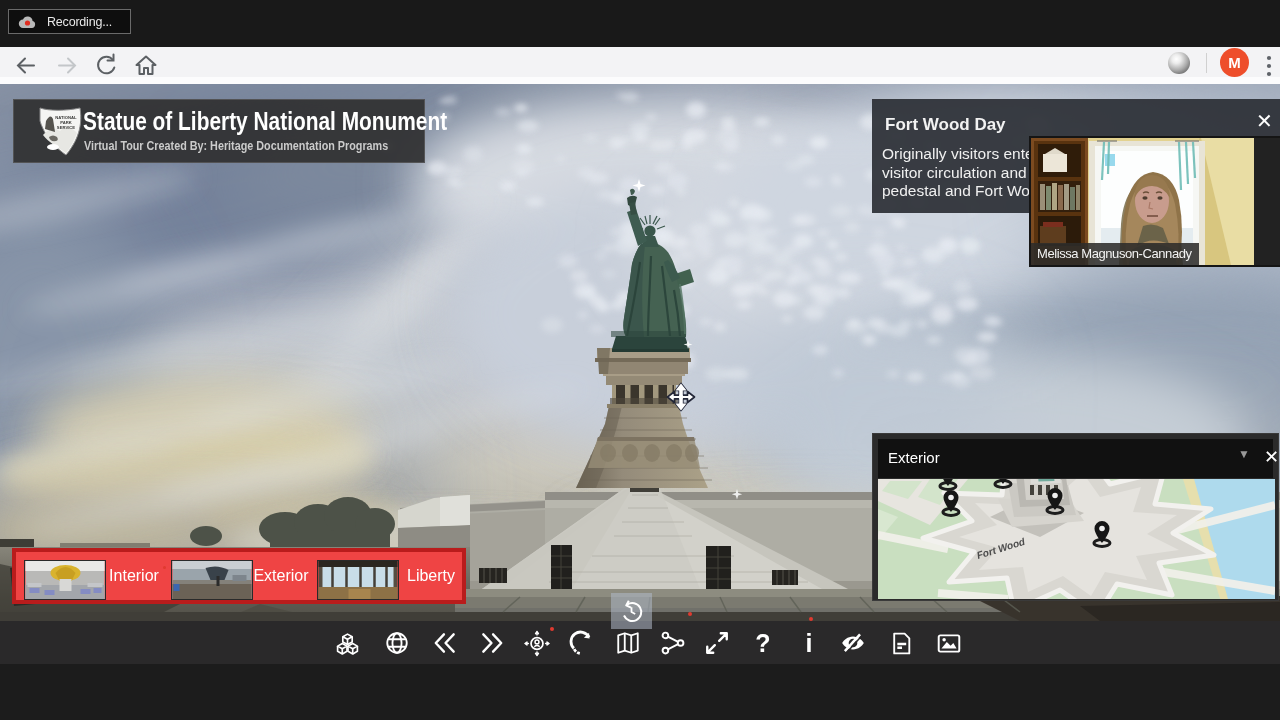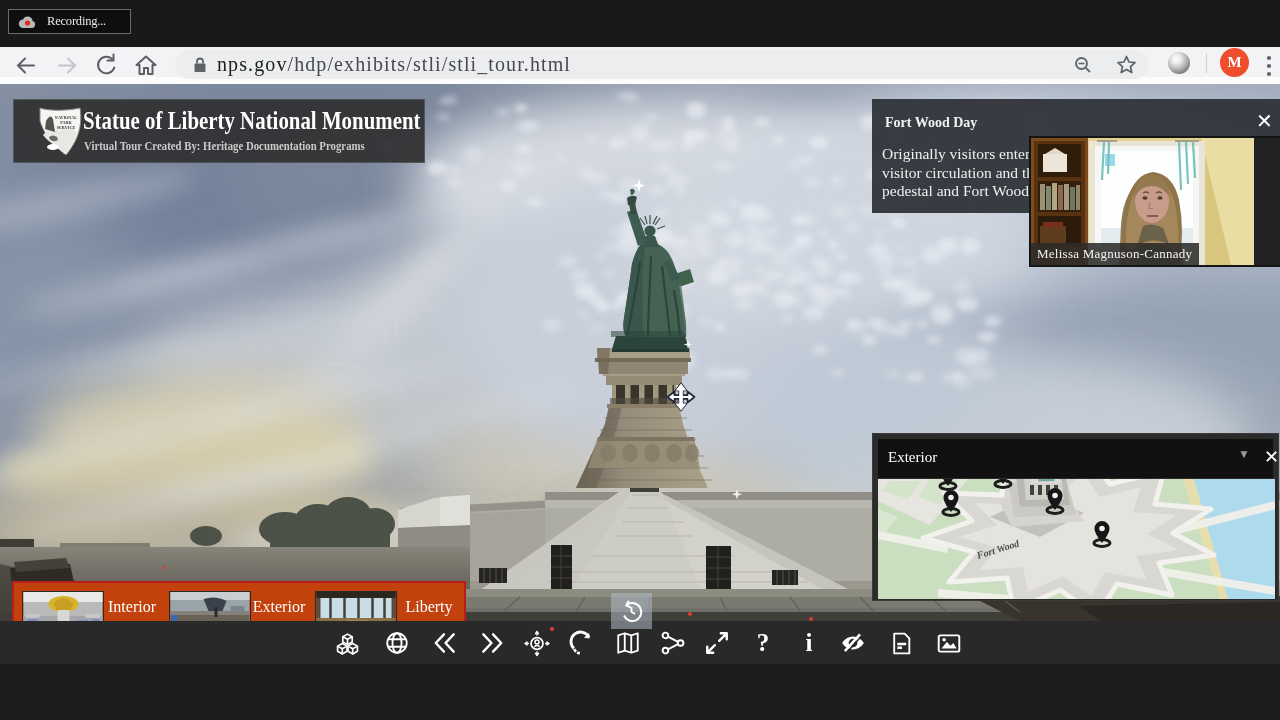--- a/index.html
+++ b/index.html
@@ -1,18 +1,18 @@
 <!DOCTYPE html>
 <html><head>
 <meta charset="utf-8">
 <style>
   html,body{margin:0;padding:0;width:1280px;height:720px;overflow:hidden;background:#1c1c1c;
     font-family:"Liberation Sans",sans-serif;}
   .abs{position:absolute;}
-  #stage{position:relative;width:1280px;height:720px;font-family:Liberation Serif, serif;}
+  #stage{position:relative;width:1280px;height:720px;}
   
   #topbar{left:0;top:0;width:1280px;height:47px;background:#191919;}
   #recchip{left:8px;top:9px;width:121px;height:23px;background:#0e0e0e;border:1px solid #6a6a6a;
     display:flex;align-items:center;}
   #recchip span{color:#e8e8e8;font-size:12.5px;margin-left:10px;letter-spacing:-0.2px;}
   
   #toolbar{left:0;top:47px;width:1280px;height:37px;background:#f3f3f5;}
   #toolbar .white{position:absolute;left:0;top:30px;width:1280px;height:7px;background:#fcfcfd;}
   .navic{position:absolute;top:0;}
   #omni{position:absolute;left:175px;top:3px;width:974px;height:29px;background:#ebedee;border-radius:15px;}
@@ -26,29 +26,29 @@
   
   #scene{left:0;top:84px;width:1280px;height:580px;}
   
   #titlebox{left:13px;top:99px;width:412px;height:64px;background:rgba(48,48,50,0.93);
     border:1px solid rgba(120,120,120,0.45);box-sizing:border-box;}
   #titlebox h1{position:absolute;left:69px;top:7px;margin:0;font-size:25px;color:#fff;
     white-space:nowrap;transform:scaleX(0.835);transform-origin:left;}
   #titlebox h2{position:absolute;left:70px;top:38px;margin:0;font-size:13px;color:#cbcbcb;
     font-weight:bold;white-space:nowrap;transform:scaleX(0.83);transform-origin:left;}
   #fortwood{left:872px;top:99px;width:408px;height:114px;background:rgba(44,47,54,0.93);}
-  #fortwood .t{position:absolute;left:13px;top:16px;font-size:14px;font-weight:bold;color:#f2f2f2;}
+  #fortwood .t{position:absolute;left:13px;top:16px;font-size:17px;font-weight:bold;color:#f2f2f2;}
   #fortwood .x{position:absolute;left:384px;top:10px;font-size:20px;color:#fff;}
   #fortwood .body{position:absolute;left:10px;top:46px;width:392px;font-size:15.5px;line-height:18.5px;
     color:#f0f0f0;white-space:nowrap;overflow:hidden;}
   #fwscroll{left:1266px;top:146px;width:12px;height:60px;background:#f1f1f1;}
   
   #webcam{left:1029px;top:136px;width:269px;height:131px;background:#222;border:2px solid #151515;box-sizing:border-box;}
   
-  #navbar{left:12px;top:548px;width:454px;height:56px;background:#c2410c;border:2px solid #b91c1c;box-sizing:border-box;margin-top:33px;}
+  #navbar{left:12px;top:548px;width:454px;height:56px;background:#ef4444;border:4px solid #b91c1c;box-sizing:border-box;}
   .navthumb{position:absolute;top:8px;width:80px;height:38px;border:1px solid #2a2a2a;}
   .navlabel{position:absolute;top:15px;font-size:16px;color:#fff;transform:translateX(-50%);}
   
   #mappanel{left:872px;top:433px;width:407px;height:168px;background:#2b2b2b;border:1px solid #3a3a3a;box-sizing:border-box;}
   #maphead{position:absolute;left:5px;top:5px;width:395px;height:39px;background:#111;}
   #maphead .t{position:absolute;left:10px;top:10px;font-size:15px;color:#fff;}
   #maphead .caret{position:absolute;left:360px;top:8px;color:#999;font-size:12px;}
   #maphead .x{position:absolute;left:386px;top:7px;color:#fff;font-size:18px;}
   #mapbody{position:absolute;left:5px;top:45px;width:397px;height:120px;overflow:hidden;background:#cfe2c5;}
   
@@ -633,35 +633,20 @@
     </svg>
     <svg class="navic" style="left:94px" width="24" height="37" viewBox="0 0 24 37">
       <g stroke="#5c6064" stroke-width="2" fill="none" stroke-linecap="round">
         <path d="M19 13 A8.3 8.3 0 1 0 20.3 20.5"></path>
         <path d="M19.5 7.5 L19.5 13.5 L13.5 13.5" stroke-width="2"></path>
       </g>
     </svg>
     <svg class="navic" style="left:133px" width="26" height="37" viewBox="0 0 26 37">
       <path d="M13 9.5 L3.5 18 H6.5 V27 H11 V21 H15 V27 H19.5 V18 H22.5 Z" fill="none" stroke="#5c6064" stroke-width="2" stroke-linejoin="round"></path>
     </svg>
-    <div id="omni">
-      <svg style="position:absolute;left:18px;top:7px" width="14" height="16" viewBox="0 0 14 16">
-        <rect x="1.5" y="6.5" width="11" height="8.5" rx="1" fill="#5f6368"></rect>
-        <path d="M4 6.5 V4.5 A3 3 0 0 1 10 4.5 V6.5" fill="none" stroke="#5f6368" stroke-width="1.8"></path>
-      </svg>
-      <div class="url">nps.gov<span class="gray">/hdp/exhibits/stli/stli_tour.html</span></div>
-      <svg style="position:absolute;left:898px;top:5px" width="20" height="20" viewBox="0 0 20 20">
-        <circle cx="8.5" cy="8.5" r="5.5" fill="none" stroke="#5f6368" stroke-width="1.8"></circle>
-        <path d="M12.8 12.8 L17 17" stroke="#5f6368" stroke-width="1.8"></path>
-        <path d="M5.5 8.5 H11.5" stroke="#5f6368" stroke-width="1.6"></path>
-      </svg>
-      <svg style="position:absolute;left:941px;top:4px" width="21" height="21" viewBox="0 0 21 21">
-        <path d="M10.5 2.5 L13 8 L19 8.6 L14.5 12.6 L15.8 18.5 L10.5 15.4 L5.2 18.5 L6.5 12.6 L2 8.6 L8 8 Z" fill="none" stroke="#5f6368" stroke-width="1.7" stroke-linejoin="round"></path>
-      </svg>
-    </div>
     <div id="sphere"></div>
     <div id="vsep"></div>
     <div id="avatar">M</div>
     <svg style="position:absolute;left:1266px;top:7px" width="6" height="24" viewBox="0 0 6 24">
       <g fill="#5f6368">
           <circle cx="3" cy="4" r="2.1"></circle>
           <circle cx="3" cy="12" r="2.1"></circle>
           <circle cx="3" cy="20" r="2.1"></circle>
         </g>
     </svg>

